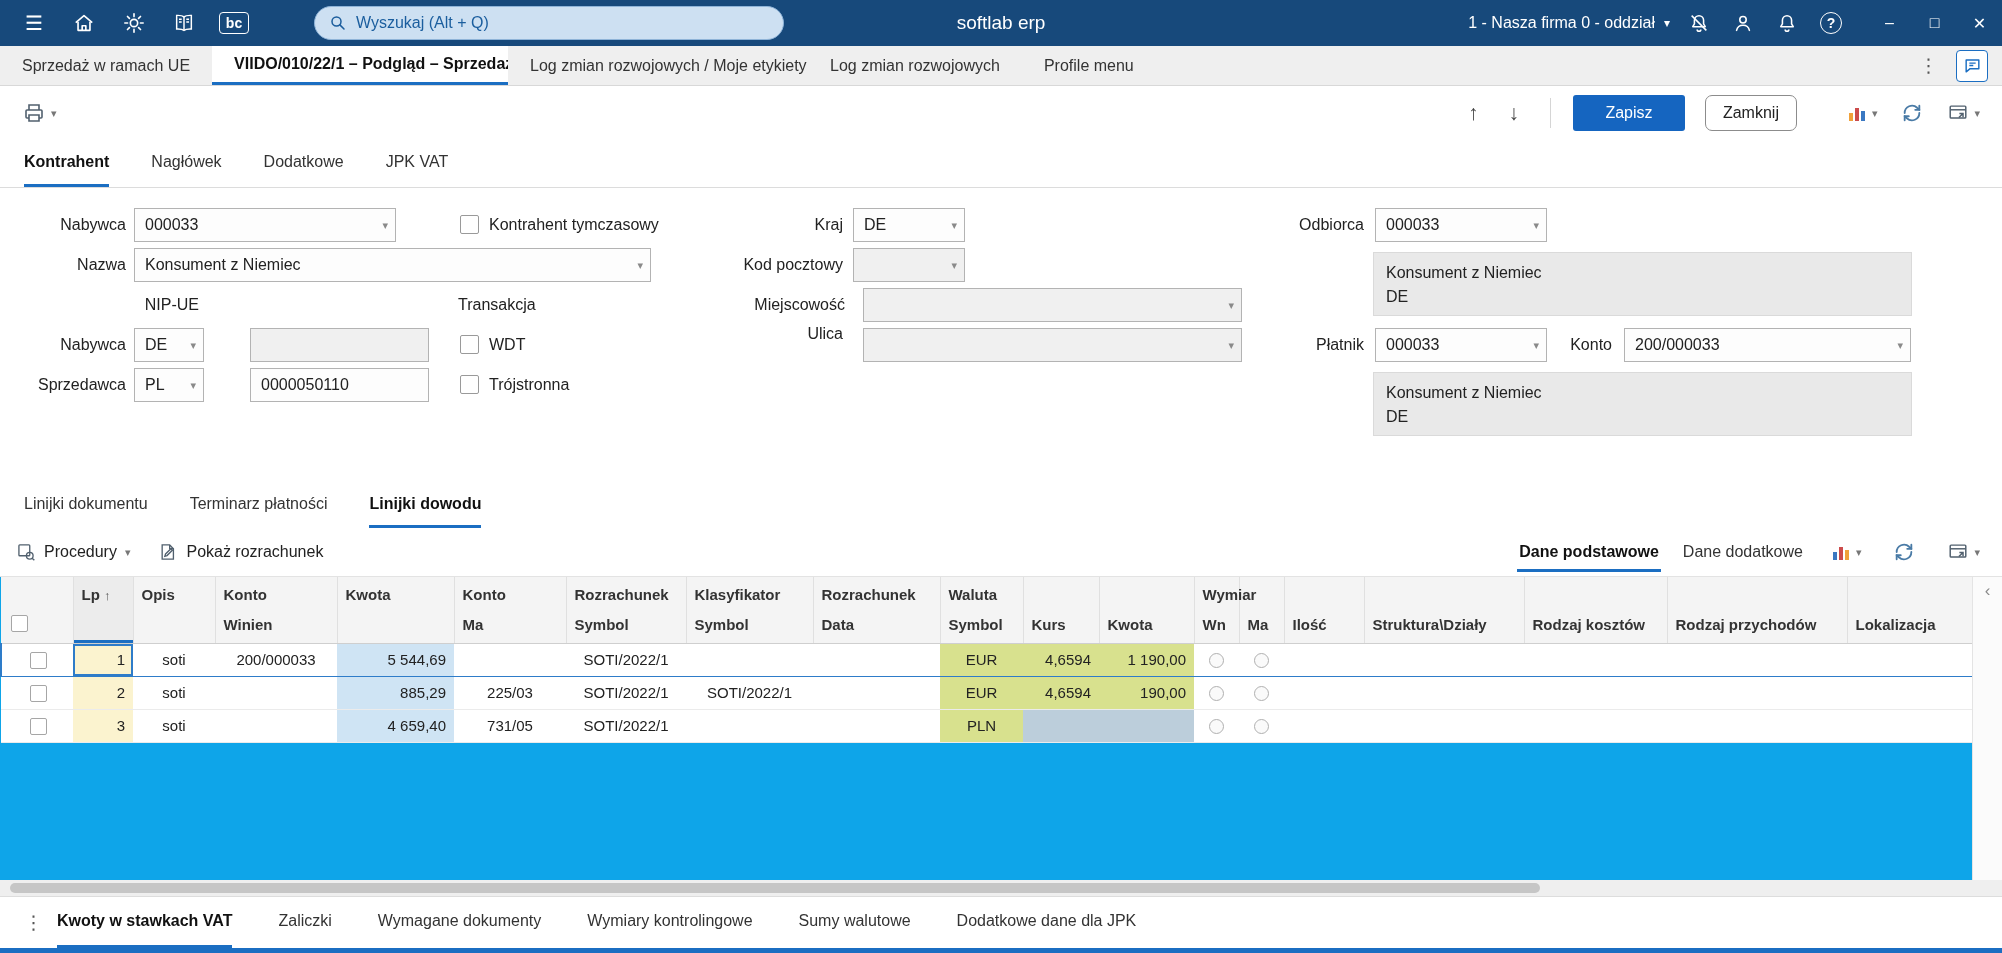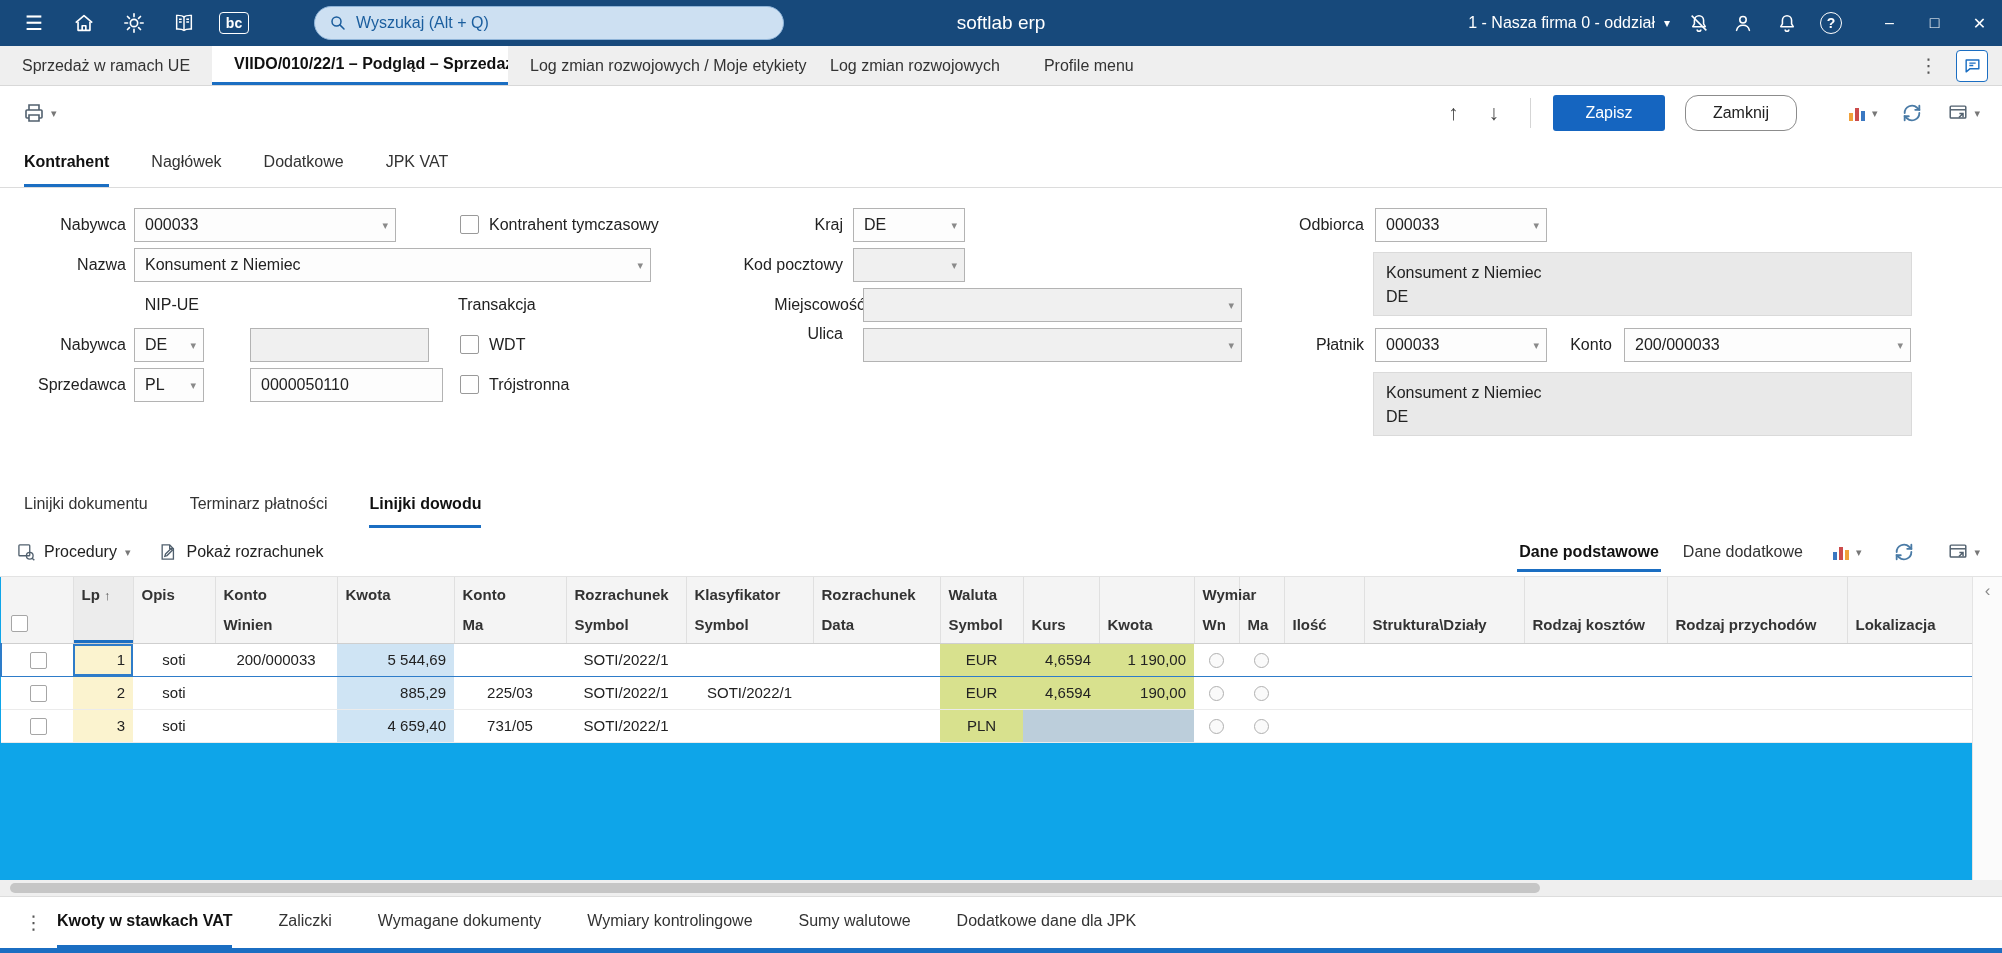--- a/index.html
+++ b/index.html
@@ -38,21 +38,21 @@
   .comment-btn{ width:32px; height:32px; border:1.6px solid var(--accent); border-radius:4px; display:flex; align-items:center; justify-content:center; background:#fff; cursor:pointer; }
 
   
   .toolbar{ height:54px; display:flex; align-items:center; flex:0 0 auto; padding:0 16px; background:#fff; }
   .tool-btn{ display:flex; align-items:center; gap:5px; color:#4c5b68; cursor:pointer; padding:4px 6px; }
   .cv-gray{ font-size:11px; color:#777; line-height:1; }
   .toolbar-right{ margin-left:auto; display:flex; align-items:center; gap:12px; }
   .nav-arrow{ font-size:21px; color:#444; padding:0 9px; cursor:pointer; }
   .vsep{ width:1px; height:30px; background:#d5d5d5; margin:0 10px; }
   .btn-primary{ width:112px; height:36px; background:var(--save-bg); color:#fff; font-size:16px; border:none; border-radius:3px; cursor:pointer; font-family:inherit; }
-  .btn-secondary{ width:112px; height:36px; background:#fff; color:#222; font-size:16px; border:1px solid #8c8c8c; border-radius:13px; cursor:pointer; font-family:inherit; margin-left:8px; }
+  .btn-secondary{ width:92px; height:36px; background:#fff; color:#222; font-size:16px; border:1px solid #8c8c8c; border-radius:7px; cursor:pointer; font-family:inherit; margin-left:8px; }
   .tool-gap{ width:20px; }
 
   
   .ftabs{ height:48px; border-bottom:1px solid #dcdcdc; display:flex; align-items:stretch; padding-left:24px; gap:42px; flex:0 0 auto; background:#fff; }
   .ftabs.stabs{ height:46px; border-bottom:none; }
   .ftab{ display:flex; align-items:center; font-size:16px; color:#333; cursor:pointer; border-bottom:3px solid transparent; white-space:nowrap; }
   .ftab.active{ font-weight:700; border-bottom-color:var(--accent); color:#111; }
 
   
   .form-area{ height:294px; position:relative; flex:0 0 auto; font-size:16px; overflow:hidden; background:#fff; }
@@ -285,38 +285,38 @@
     <div class="field" style="left:134px;top:60px;width:517px"><span>Konsument z Niemiec</span><span class="cv">▾</span></div>
     <div class="flabel" style="left:713px;top:60px;width:130px">Kod pocztowy</div>
     <div class="field empty" style="left:853px;top:60px;width:112px"><span></span><span class="cv">▾</span></div>
     <div class="infobox" style="left:1373px;top:64px;width:539px;height:64px">
       <span>Konsument z Niemiec</span>
       <span>DE</span>
     </div>
 
     <div class="flabel" style="left:93px;top:100px;width:106px">NIP-UE</div>
     <div class="flabel left" style="left:458px;top:100px;width:150px">Transakcja</div>
-    <div class="flabel" style="left:755px;top:100px;width:110px">Miejscowość</div>
+    <div class="flabel" style="left:735px;top:100px;width:110px">Miejscowość</div>
     <div class="field empty" style="left:863px;top:100px;width:379px"><span></span><span class="cv">▾</span></div>
 
     <div class="flabel" style="left:20px;top:140px;width:106px">Nabywca</div>
     <div class="field" style="left:134px;top:140px;width:70px"><span>DE</span><span class="cv">▾</span></div>
     <div class="field empty noarrow" style="left:250px;top:140px;width:179px"><span></span></div>
     <div class="cb" style="left:460px;top:147px"></div>
     <div class="cb-label" style="left:489px;top:147px">WDT</div>
     <div class="flabel" style="left:743px;top:129px;width:100px">Ulica</div>
     <div class="field empty" style="left:863px;top:140px;width:379px"><span></span><span class="cv">▾</span></div>
     <div class="flabel" style="left:1264px;top:140px;width:100px">Płatnik</div>
     <div class="field" style="left:1375px;top:140px;width:172px"><span>000033</span><span class="cv">▾</span></div>
     <div class="flabel" style="left:1547px;top:140px;width:65px">Konto</div>
     <div class="field" style="left:1624px;top:140px;width:287px"><span>200/000033</span><span class="cv">▾</span></div>
 
     <div class="flabel" style="left:10px;top:180px;width:116px">Sprzedawca</div>
     <div class="field" style="left:134px;top:180px;width:70px"><span>PL</span><span class="cv">▾</span></div>
-    <div class="field noarrow" style="left:250px;top:180px;width:193px"><span>0000050110</span></div>
+    <div class="field noarrow" style="left:250px;top:180px;width:179px"><span>0000050110</span></div>
     <div class="cb" style="left:460px;top:187px"></div>
     <div class="cb-label" style="left:489px;top:187px">Trójstronna</div>
     <div class="infobox" style="left:1373px;top:184px;width:539px;height:64px">
       <span>Konsument z Niemiec</span>
       <span>DE</span>
     </div>
   </div>
 
   <div class="ftabs stabs">
     <div class="ftab">Linijki dokumentu</div>

